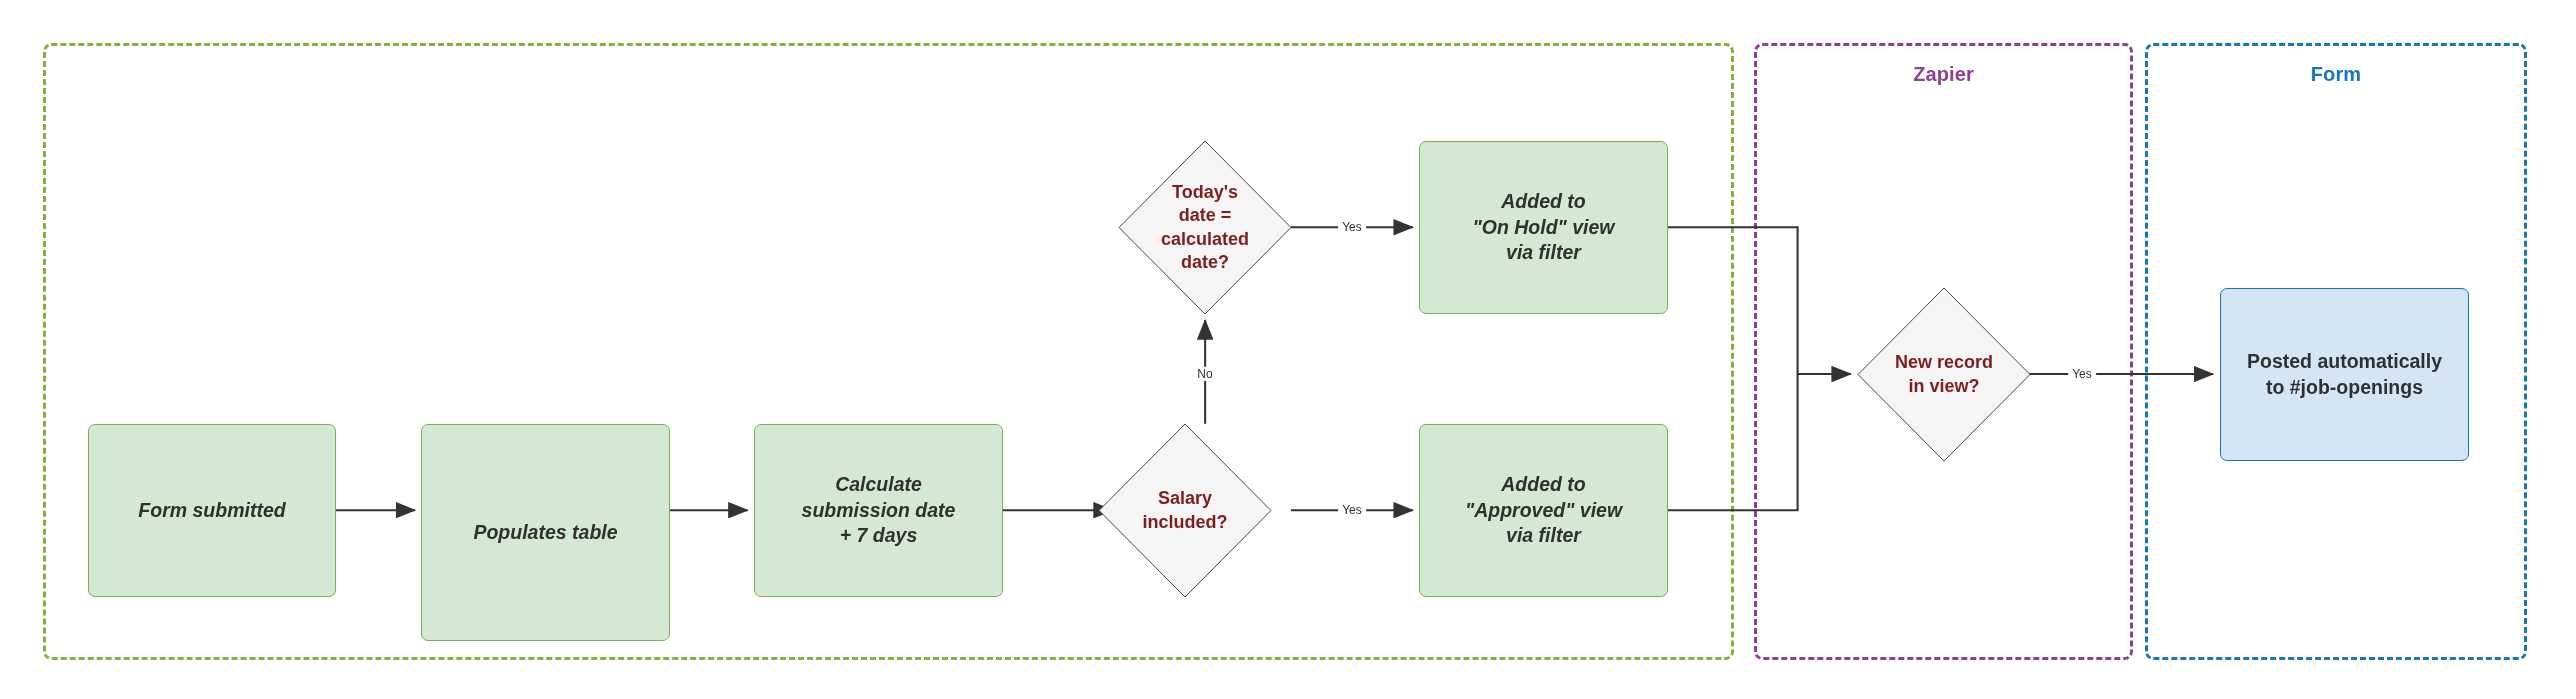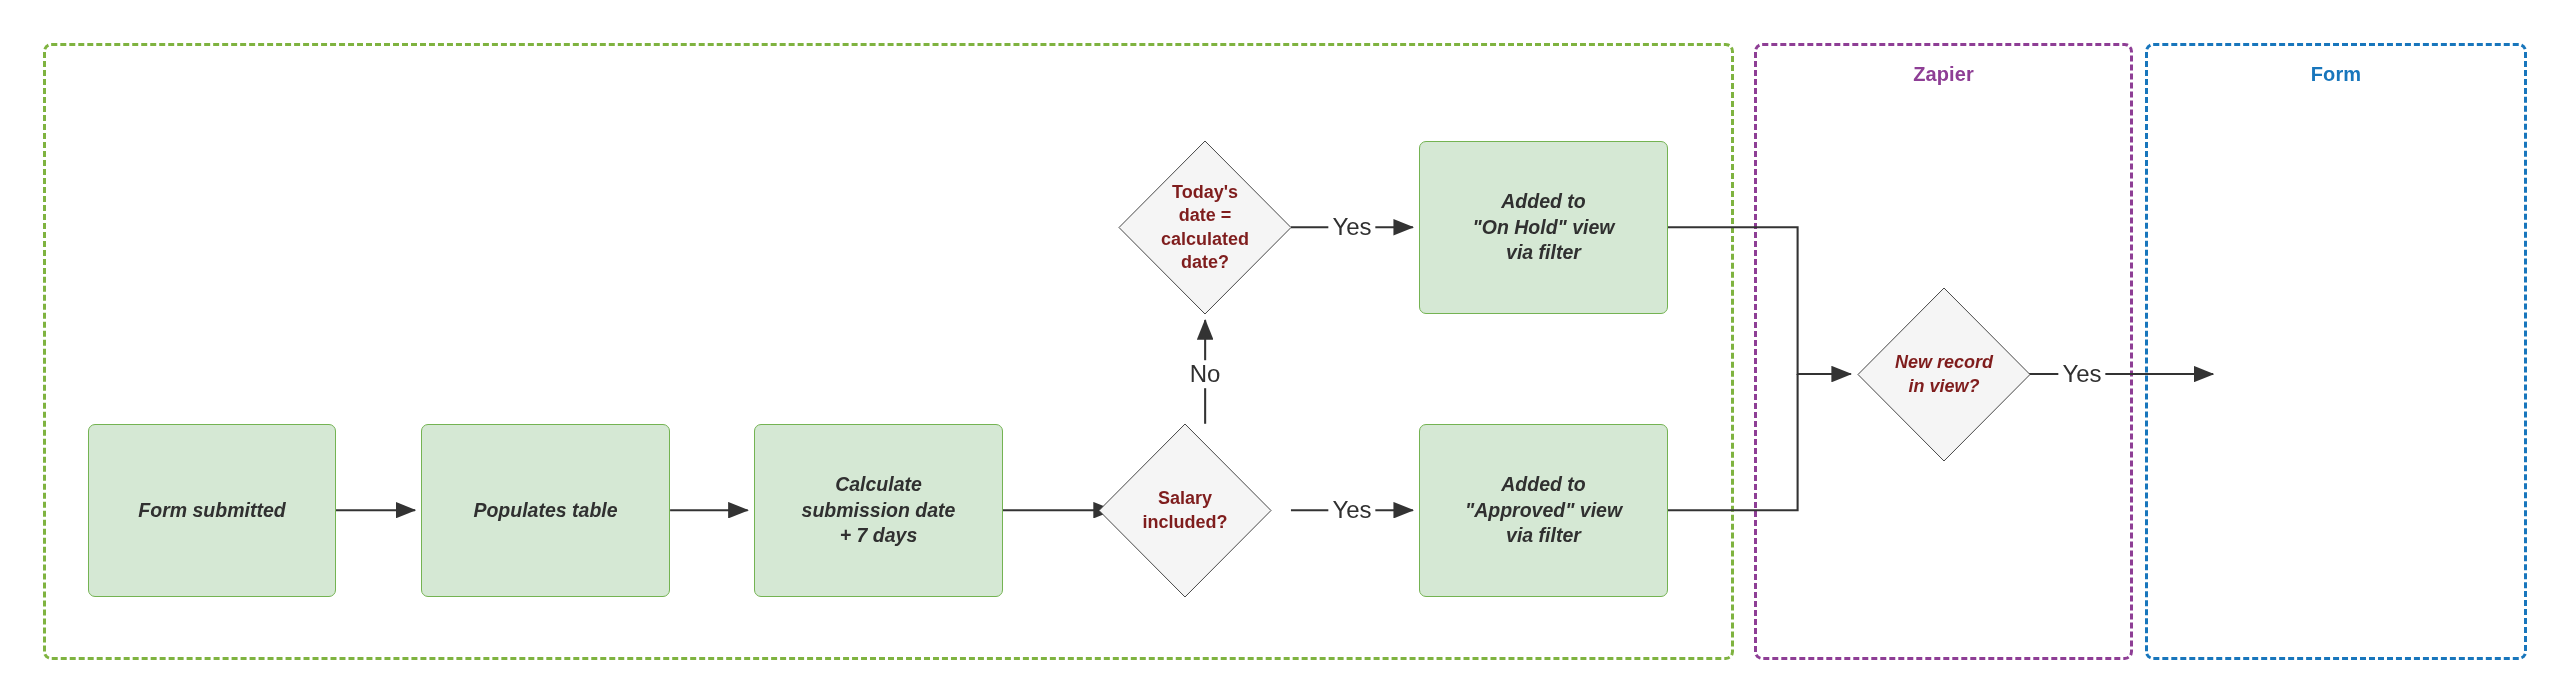--- a/index.html
+++ b/index.html
@@ -93,21 +93,21 @@
   #edges {
     position: absolute;
     left: 0;
     top: 0;
     width: 2576px;
     height: 699px;
     pointer-events: none;
   }
   .edge-label {
     position: absolute;
-    font-size: 24px;
+    font-size: 12px;
     font-weight: normal;
     color: #303030;
     background: #ffffff;
     padding: 0.6px 4.1px;
     white-space: nowrap;
     transform: translate(-50%, -50%);
     line-height: 1.1;
   }
 </style>
 </head>
@@ -161,54 +161,56 @@
   <div class="edge-label" style="left:1352px; top:510px;">Yes</div>
 
   <div class="edge-label" style="left:1205px; top:374px;">No</div>
 
   <div class="edge-label" style="left:1352px; top:227px;">Yes</div>
 
   <div class="edge-label" style="left:2082px; top:374px;">Yes</div>
 
   <div class="node green" id="node-form-submitted" style="left: 88px; top: 424px; width: 248px; height: 173px;">Form submitted</div>
 
-  <div class="node green" id="node-populates-table" style="left: 421px; top: 424px; width: 249px; height: 173px;">Populates table</div>
+  <div class="node green" id="node-populates-table" style="left: 421px; top: 424px; width: 249px; height: 217px;">Populates table</div>
 
   <div class="node green" id="node-calculate-date" style="left: 754px; top: 424px; width: 249px; height: 173px;">Calculate
 submission date
 + 7 days</div>
 
   <div class="node green" id="node-on-hold-view" style="left: 1419px; top: 141px; width: 249px; height: 173px;">Added to
 "On Hold" view
 via filter</div>
 
   <div class="node green" id="node-approved-view" style="left: 1419px; top: 424px; width: 249px; height: 173px;">Added to
 "Approved" view
 via filter</div>
 
+  <div class="node blue" id="node-posted-to-slack" style="left: 2220px; top: 288px; width: 249px; height: 173px;">Posted automatically
+to #job-openings</div>
 
   <div class="diamond-wrap" id="diamond-salary-included" style="left: 1099px; top: 424px; width: 172px; height: 173px;">
     <svg viewBox="0 0 100 100" preserveAspectRatio="none" width="172" height="173">
       <polygon points="50,0 100,50 50,100 0,50" fill="#F5F5F5" stroke="#333333" stroke-width="0.9" vector-effect="non-scaling-stroke"></polygon>
     </svg>
     <div class="diamond-label">Salary
 included?</div>
   </div>
 
   <div class="diamond-wrap" id="diamond-todays-date" style="left: 1119px; top: 141px; width: 172px; height: 173px;">
     <svg viewBox="0 0 100 100" preserveAspectRatio="none" width="172" height="173">
       <polygon points="50,0 100,50 50,100 0,50" fill="#F5F5F5" stroke="#333333" stroke-width="0.9" vector-effect="non-scaling-stroke"></polygon>
     </svg>
     <div class="diamond-label">Today's
 date =
 calculated
 date?</div>
   </div>
 
-  <div class="diamond-wrap" id="diamond-new-record" style="left: 1858px; top: 288px; width: 172px; height: 173px; font-style: italic;">
+  <div class="diamond-wrap" id="diamond-new-record" style="left: 1858px; top: 288px; width: 172px; height: 173px;">
     <svg viewBox="0 0 100 100" preserveAspectRatio="none" width="172" height="173">
       <polygon points="50,0 100,50 50,100 0,50" fill="#F5F5F5" stroke="#333333" stroke-width="0.9" vector-effect="non-scaling-stroke"></polygon>
     </svg>
     <div class="diamond-label">New record
 in view?</div>
   </div>
 
 </div>
 
 

